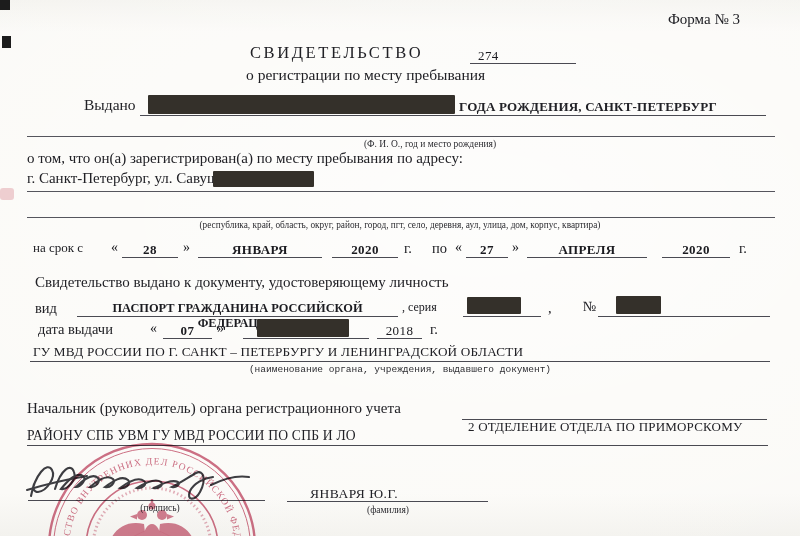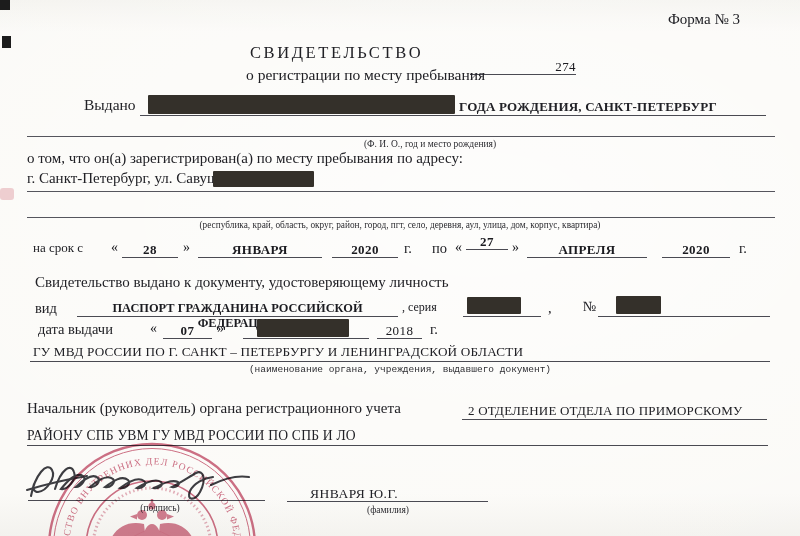--- a/index.html
+++ b/index.html
@@ -27,21 +27,21 @@
 
 <div id="page">
 
   <div class="abs" style="left:0;top:8;width:10px;height:10px;background:#1c1c1c;"></div>
   <div class="abs" style="left:2px;top:36px;width:9px;height:12px;background:#1c1c1c;"></div>
   <div class="abs" style="left:0;top:188px;width:14px;height:12px;background:rgba(222,150,160,.45);border-radius:3px;"></div>
 
   <div class="abs t" style="left:668px;top:12px;font-size:15px;">Форма № 3</div>
 
   <div class="abs t" style="left:250px;top:44px;font-size:16.5px;letter-spacing:2.6px;">СВИДЕТЕЛЬСТВО</div>
-  <div class="abs slot" style="left:470px;top:46px;width:98px;height:17px;text-align:right;padding-left:8px;font-weight:normal;margin-top:11px;">
+  <div class="abs slot" style="left:470px;top:46px;width:98px;height:17px;text-align:left;padding-left:8px;font-weight:normal;">
     <span>274</span>
   </div>
   <div class="abs t" style="left:246px;top:67px;font-size:15.5px;">о регистрации по месту пребывания</div>
 
   <div class="abs t" style="left:84px;top:97px;font-size:15.5px;">Выдано</div>
   <div class="abs ul" style="left:140px;top:97px;width:626px;height:18px;"></div>
   <div class="abs redact" style="left:148px;top:95px;width:307px;height:19px;"></div>
   <div class="abs t bold caps" style="left:459px;top:100px;font-size:13px;">ГОДА РОЖДЕНИЯ, САНКТ-ПЕТЕРБУРГ</div>
 
   <div class="abs ul2" style="left:27px;top:119px;width:748px;height:17px;"></div>
@@ -62,21 +62,21 @@
     <span>28</span></div>
   <div class="abs t" style="left:183px;top:241px;font-size:14px;">»</div>
   <div class="abs slot" style="left:198px;top:240px;width:124px;height:17px;">
     <span>ЯНВАРЯ</span></div>
   <div class="abs slot" style="left:332px;top:240px;width:66px;height:17px;">
     <span>2020</span></div>
   <div class="abs t" style="left:404px;top:241px;font-size:14.5px;">г.</div>
 
   <div class="abs t" style="left:432px;top:241px;font-size:14.5px;">по</div>
   <div class="abs t" style="left:455px;top:241px;font-size:14px;">«</div>
-  <div class="abs slot" style="left:466px;top:232px;width:42px;height:17px;">
+  <div class="abs slot" style="left:466px;top:240px;width:42px;height:17px;">
     <span>27</span></div>
   <div class="abs t" style="left:512px;top:241px;font-size:14px;">»</div>
   <div class="abs slot" style="left:527px;top:240px;width:120px;height:17px;">
     <span>АПРЕЛЯ</span></div>
   <div class="abs slot" style="left:662px;top:240px;width:68px;height:17px;">
     <span>2020</span></div>
   <div class="abs t" style="left:739px;top:241px;font-size:14.5px;">г.</div>
 
   <div class="abs t" style="left:35px;top:275px;font-size:15px;">Свидетельство выдано к документу, удостоверяющему личность</div>
 
@@ -101,21 +101,21 @@
   <div class="abs slot" style="left:377px;top:321px;width:45px;height:17px;font-weight:normal;">
     <span>2018</span></div>
   <div class="abs t" style="left:430px;top:322px;font-size:14.5px;">г.</div>
 
   <div class="abs ul" style="left:30px;top:345px;width:740px;height:16px;"></div>
   <div class="abs t caps" style="left:33px;top:345px;font-size:13.2px;">ГУ  МВД  РОССИИ  ПО  Г. САНКТ – ПЕТЕРБУРГУ  И  ЛЕНИНГРАДСКОЙ  ОБЛАСТИ</div>
   <div class="abs cap" style="left:150px;top:364px;width:500px;font-family:Liberation Mono, monospace;">(наименование органа, учреждения, выдавшего документ)</div>
 
   <div class="abs t" style="left:27px;top:401px;font-size:15px;">Начальник (руководитель) органа регистрационного учета</div>
   <div class="abs ul" style="left:462px;top:402px;width:305px;height:17px;"></div>
-  <div class="abs t caps" style="left:468px;top:404px;font-size:13px;">2 ОТДЕЛЕНИЕ ОТДЕЛА  ПО ПРИМОРСКОМУ</div>
+  <div class="abs t caps" style="left:468px;top:420px;font-size:13px;">2 ОТДЕЛЕНИЕ ОТДЕЛА  ПО ПРИМОРСКОМУ</div>
   <div class="abs ul" style="left:27px;top:429px;width:741px;height:16px;"></div>
   <div class="abs t caps" style="left:27px;top:429px;font-size:13.6px;">РАЙОНУ СПБ УВМ  ГУ  МВД РОССИИ  ПО СПБ  И  ЛО</div>
 
   <div class="abs ul" style="left:28px;top:484px;width:237px;height:16px;"></div>
   <div class="abs cap" style="left:125px;top:503px;width:70px;">(подпись)</div>
 
   <div class="abs ul" style="left:287px;top:485px;width:201px;height:16px;"></div>
   <div class="abs t bold" style="left:310px;top:487px;font-size:13.5px;font-weight:normal;letter-spacing:.5px;">ЯНВАРЯ  Ю.Г.</div>
   <div class="abs cap" style="left:338px;top:505px;width:100px;">(фамилия)</div>
 

